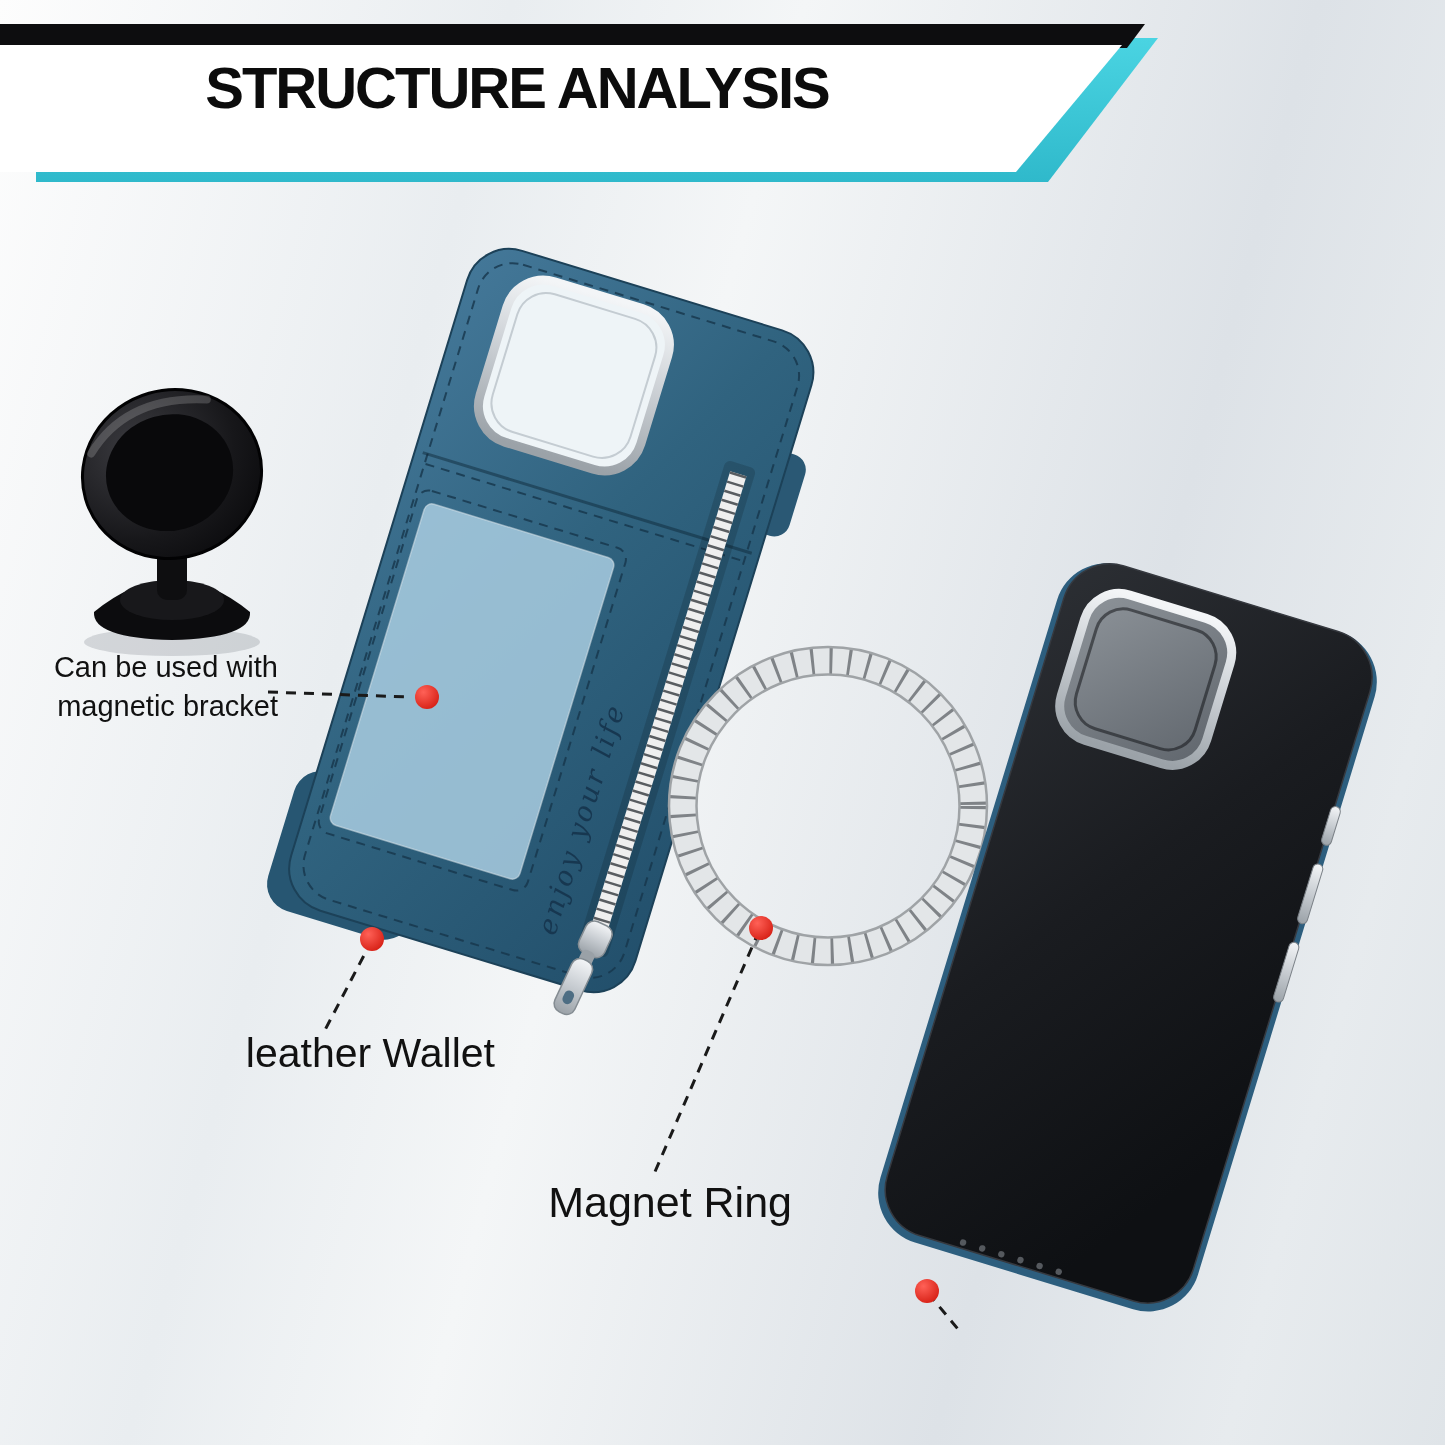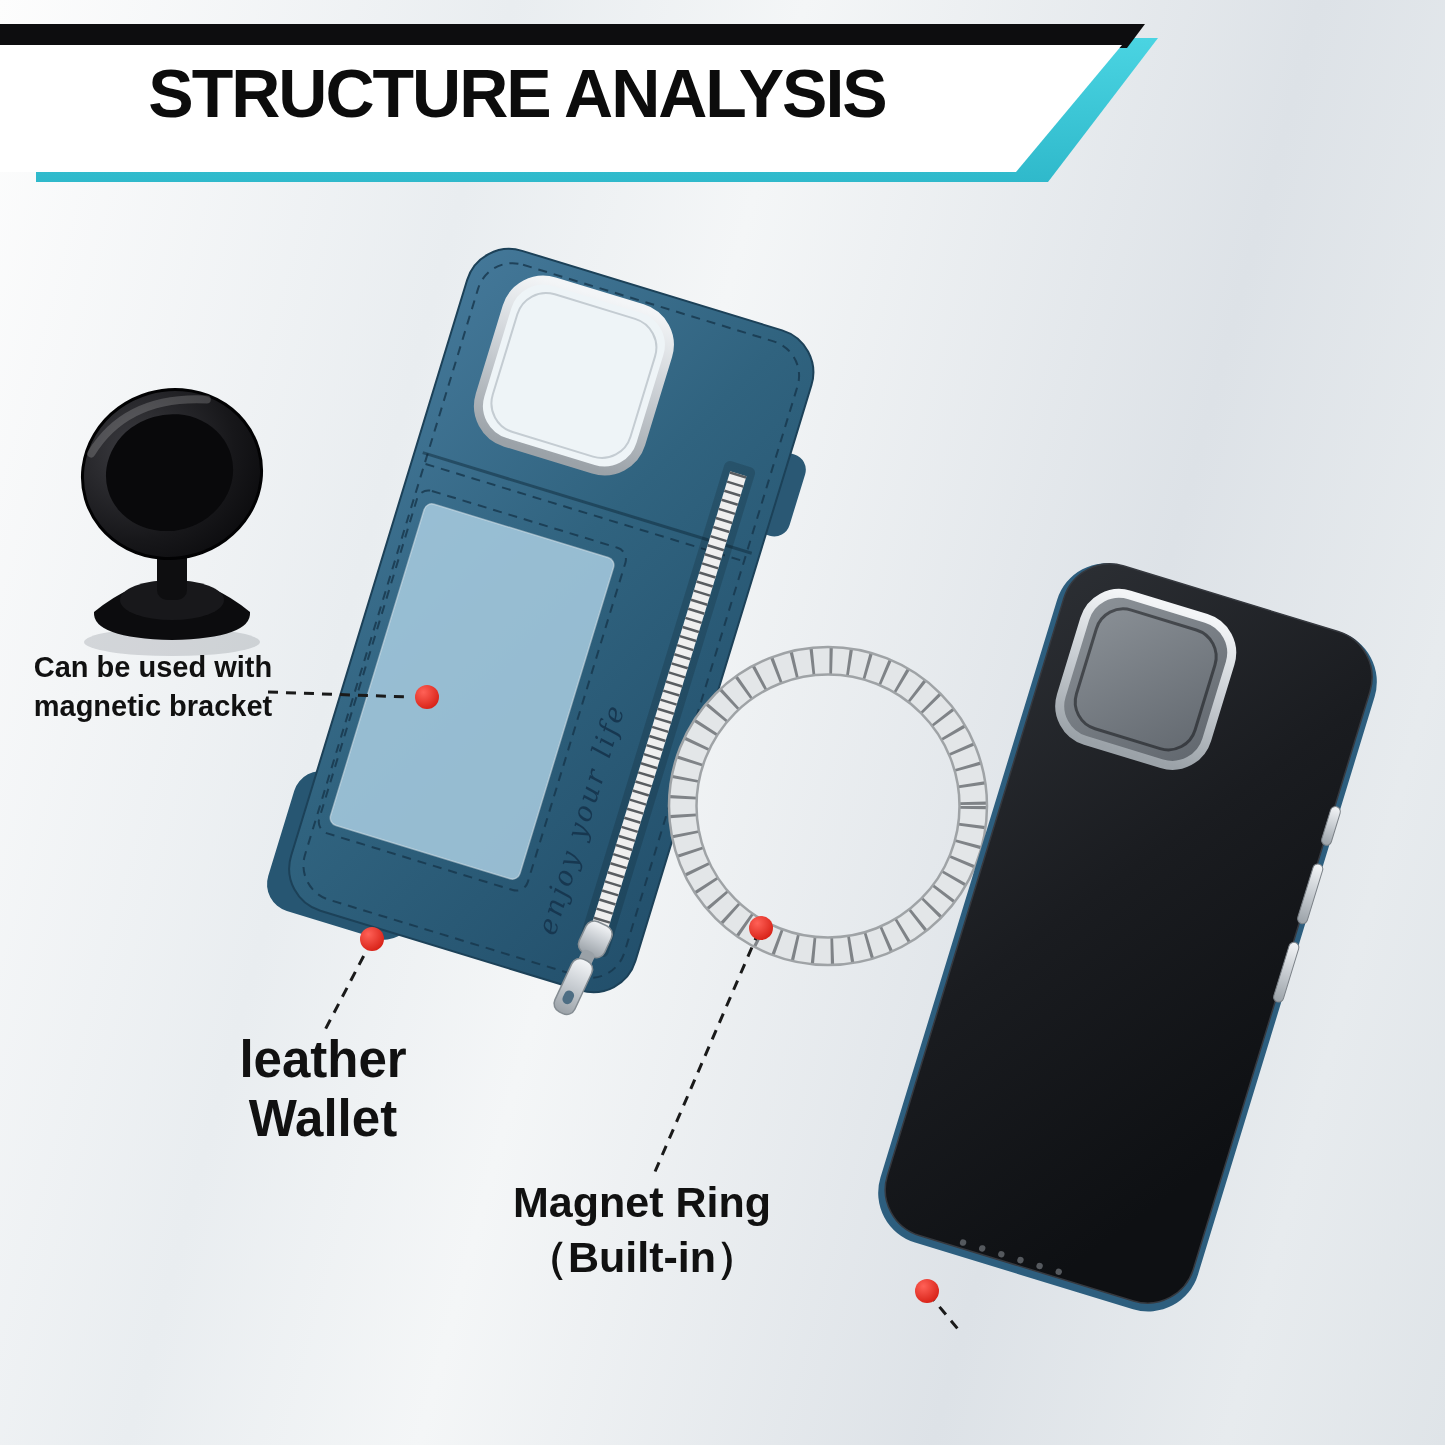--- a/index.html
+++ b/index.html
@@ -10,28 +10,28 @@
     overflow:hidden;
   }
   .stage{
     position:relative;width:1445px;height:1445px;
     background:
       linear-gradient(105deg,#fdfdfd 0%,#e9edf0 28%,#f4f6f7 44%,#dde2e7 72%,#e7ebee 88%,#dfe4e8 100%);
   }
   .scene-svg{position:absolute;left:0;top:0;width:1445px;height:1445px;}
   .banner-title{
     position:absolute;left:12px;top:54px;width:1010px;
-    font-size:68px;font-weight:900;letter-spacing:-2px;
+    font-size:58px;font-weight:900;letter-spacing:-2px;
     color:#0c0c0c;text-align:center;white-space:nowrap;
   }
   .callout-label{
-    position:absolute;color:#111;font-weight:700;text-align:center;
+    position:absolute;color:#111;font-weight:400;text-align:right;
   }
   .label-bracket{left:28px;top:648px;width:250px;font-size:29px;line-height:39px;}
-  .label-wallet{left:168px;top:1030px;width:310px;font-size:51px;}
+  .label-wallet{left:185px;top:1030px;width:310px;font-size:41px;}
   .label-ring{left:492px;top:1175px;width:300px;font-size:43px;line-height:55px;}
   .label-tpu{left:872px;top:1332px;width:330px;font-size:43px;}
   .label-line{display:block;}
 </style>
 </head>
 <body>
 
 <div class="stage">
 
   <svg class="scene-svg" viewBox="0 0 1445 1445">
@@ -162,16 +162,15 @@
 
   <div class="callout-label label-bracket">
     <span class="label-line">Can be used with</span>
     <span class="label-line">magnetic bracket</span>
   </div>
 
   <div class="callout-label label-wallet">leather Wallet</div>
 
   <div class="callout-label label-ring">
     <span class="label-line">Magnet Ring</span>
-    <span class="label-line">（Built-in）</span>
   </div>
 
 </div>
 
 </body></html>

